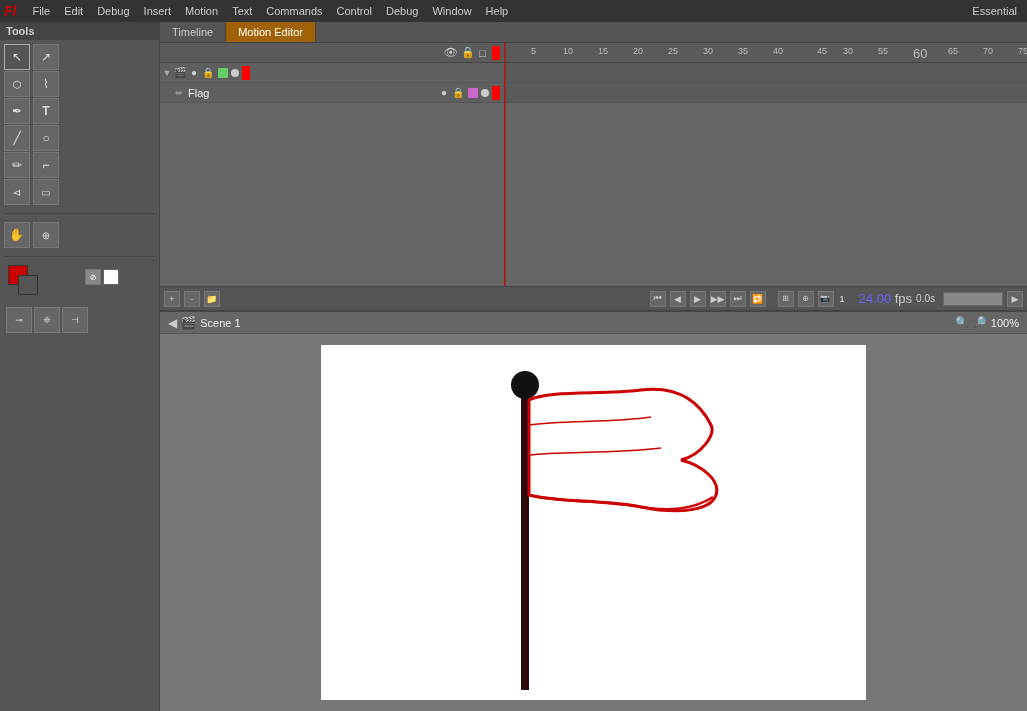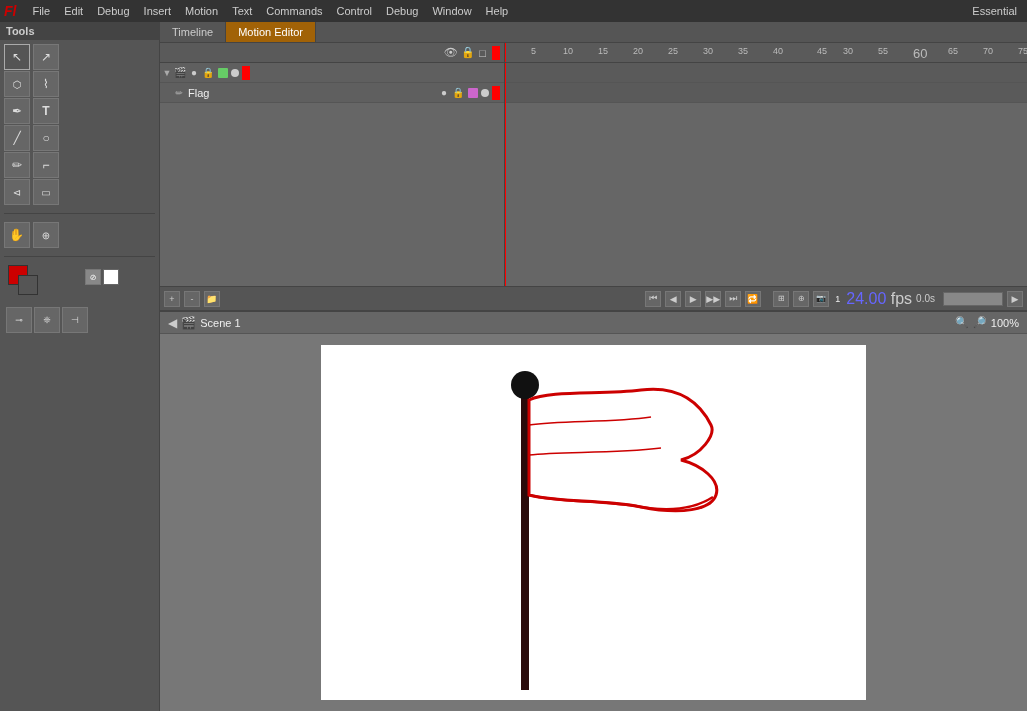--- a/index.html
+++ b/index.html
@@ -248,23 +248,23 @@
       background: #666;
       border: 1px solid #777;
       display: flex;
       align-items: center;
       justify-content: center;
       font-size: 9px;
       color: #ccc;
       cursor: pointer;
     }
     .tl-fps {
-      font-size: 16px;
-      color: #ccc;
-      margin-left: 0;
+      font-size: 13px;
+      color: #ccc;
+      margin-left: 8px;
     }
     .tl-time {
       font-size: 10px;
       color: #ccc;
     }
     .tl-fps-val {
       color: #66f;
     }
 
     

